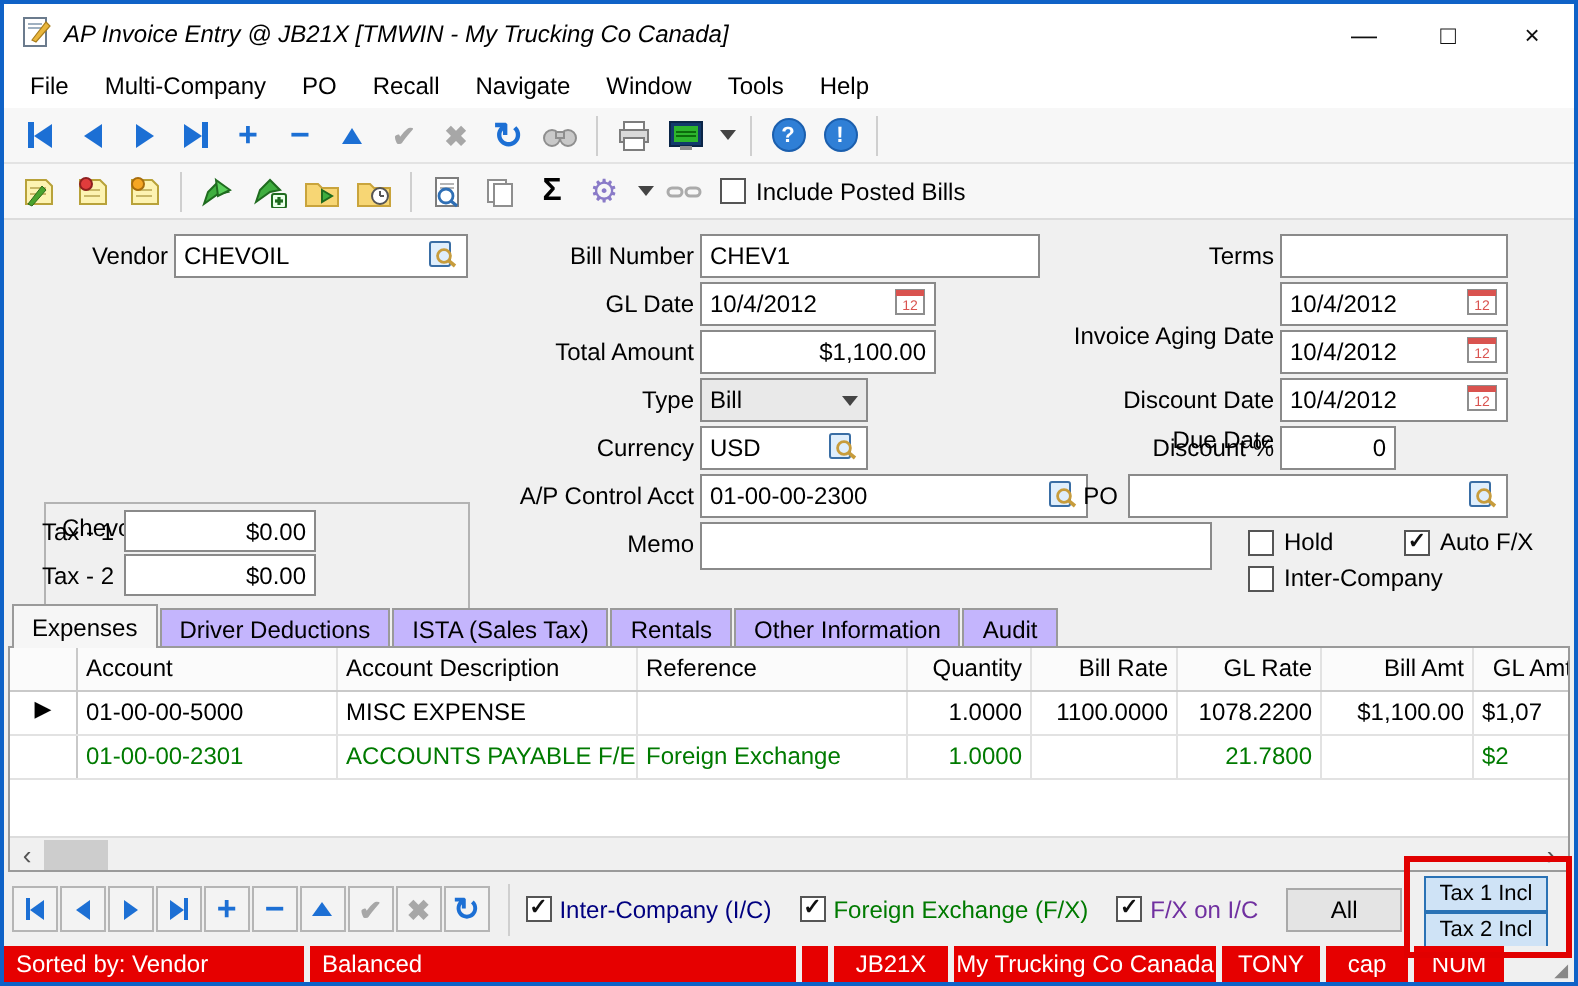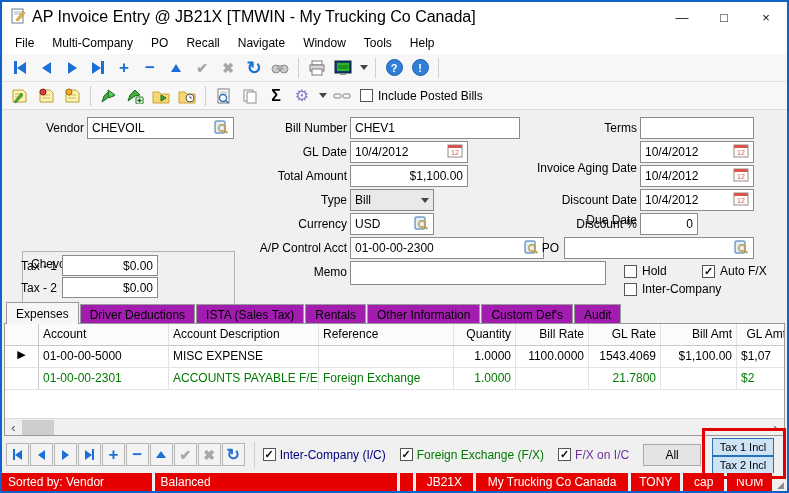--- a/index.html
+++ b/index.html
@@ -2,21 +2,21 @@
 <html><head>
 <meta charset="utf-8">
 <style>
   * { box-sizing: border-box; margin: 0; padding: 0; }
   html,body { width:789px; height:493px; }
   body { font-family:"Liberation Sans",sans-serif; font-size:12px; color:#000; background:#fff; position:relative; }
   .window { position:absolute; inset:0; border:2px solid #0f62c7; background:#f0f0f0; }
 
   
   .titlebar { position:absolute; left:0; top:0; right:0; height:30px; background:#fff; display:flex; align-items:center; padding-left:8px; }
-  .title-text { margin-left:6px; font-size:16px; }
+  .title-text { margin-left:6px; font-size:12px;font-style:italic; }
   .win-controls { position:absolute; right:0; top:0; height:30px; display:flex; }
   .win-btn { width:42px; height:30px; display:flex; align-items:center; justify-content:center; font-size:13px; color:#111; }
 
   
   .menubar { position:absolute; left:0; top:30px; right:0; height:22px; background:#fff; display:flex; align-items:center; padding-left:4px; }
   .menu-item { padding:2px 9px; font-size:12px; }
 
   
   .toolbar { position:absolute; left:0; right:0; height:28px; background:#f7f7f7; display:flex; align-items:center; padding-left:6px; gap:2px; }
   .tb1 { top:52px; border-bottom:1px solid #e3e3e3; }
@@ -44,21 +44,21 @@
   .inp { position:absolute; background:#fff; border:1px solid #8a8a8a; display:flex; align-items:center; padding:0 4px; font-size:12px; overflow:hidden; }
   .inp.right { justify-content:flex-end; }
   .combo { background:#e9e9e9; justify-content:space-between; }
   .lookup { margin-left:auto; flex:none; }
   .cal { margin-left:auto; flex:none; }
   .vendor-panel { position:absolute; left:20px; top:141px; width:213px; height:105px; background:#f0f0f0; border:1px solid #b3b3b3; padding:5px 8px; font-size:12px; }
   .form-cb { position:absolute; display:flex; align-items:center; gap:5px; font-size:12px; }
 
   
   .tabs { position:absolute; left:2px; top:300px; right:2px; height:22px; display:flex; align-items:flex-end; padding-left:2px; }
-  .tab { border:1px solid #9a9a9a; border-bottom:none; background:#a21caf; padding:3px 9px 3px; font-size:12px; margin-right:1px; height:20px; white-space:nowrap; }
+  .tab { border:1px solid #9a9a9a; border-bottom:none; background:#c4b5fd; padding:3px 9px 3px; font-size:12px; margin-right:1px; height:20px; white-space:nowrap; }
   .tab.active { background:#f6f6f6; height:22px; padding-top:4px; position:relative; z-index:2; }
 
   
   .grid-wrap { position:absolute; left:2px; top:321px; right:2px; height:113px; border:1px solid #9a9a9a; background:#fff; overflow:hidden; }
   .grid-table { display:flex; flex-direction:column; }
   .g-row { display:flex; height:22px; border-bottom:1px solid #e2e2e2; }
   .g-head { background:#fbfbfb; border-bottom:1px solid #c9c9c9; }
   .g-cell { border-right:1px solid #e2e2e2; padding:3px 4px; font-size:12px; white-space:nowrap; overflow:hidden; flex:none; }
   .g-head .g-cell { color:#000; }
   .c-sel { width:34px; border-right:1px solid #c9c9c9; text-align:center; padding:2px 0; font-size:11px; }
@@ -92,21 +92,21 @@
   .tax-btn { width:62px; padding:2px 0; text-align:center; font-size:11px; background:#cfe3f6; border:1px solid #2a72b5; }
   .annotation { position:absolute; left:700px; top:426px; width:84px; height:51px; border:3px solid #e10000; z-index:5; }
 
   
   .statusbar { position:absolute; left:0; right:0; bottom:0; height:18px; background:#f0f0f0; display:flex; gap:3px; align-items:stretch; }
   .s-cell { background:#e60000; color:#fff; font-size:12px; display:flex; align-items:center; padding:0 6px; white-space:nowrap; overflow:hidden; }
   .s1 { width:150px; }
   .s2 { width:243px; }
   .s3 { width:13px; padding:0; }
   .s4 { width:57px; justify-content:center; }
-  .s5 { width:153px; justify-content:center; }
+  .s5 { width:131px; justify-content:center; }
   .s6 { width:49px; justify-content:center; }
   .s7 { width:41px; justify-content:center; }
   .s8 { width:45px; justify-content:center; }
   .grip { flex:1; display:flex; align-items:flex-end; justify-content:flex-end; padding:1px 2px; color:#888; font-size:9px; letter-spacing:1px; }
 </style>
 </head>
 <body>
 
 <div class="window">
 
@@ -420,21 +420,20 @@
         <span>$0.00</span>
       </div>
   </div>
 
   <div class="tabs">
     <span class="tab active">Expenses</span>
     <span class="tab">Driver Deductions</span>
     <span class="tab">ISTA (Sales Tax)</span>
     <span class="tab">Rentals</span>
     <span class="tab">Other Information</span>
-    <span class="tab">Custom Def's</span>
     <span class="tab">Audit</span>
   </div>
 
   <div class="grid-wrap">
     <div class="grid-table">
       <div class="g-row g-head">
         <span class="g-cell c-sel"></span>
         <span class="g-cell c-acct">Account</span>
         <span class="g-cell c-desc">Account Description</span>
         <span class="g-cell c-ref">Reference</span>
@@ -444,21 +443,21 @@
         <span class="g-cell c-bamt">Bill Amt</span>
         <span class="g-cell c-gamt">GL Amt</span>
       </div>
       <div class="g-row">
         <span class="g-cell c-sel">▶</span>
         <span class="g-cell c-acct">01-00-00-5000</span>
         <span class="g-cell c-desc">MISC EXPENSE</span>
         <span class="g-cell c-ref"></span>
         <span class="g-cell c-qty">1.0000</span>
         <span class="g-cell c-brate">1100.0000</span>
-        <span class="g-cell c-grate">1543.4069</span>
+        <span class="g-cell c-grate">1078.2200</span>
         <span class="g-cell c-bamt">$1,100.00</span>
         <span class="g-cell c-gamt clip">$1,07</span>
       </div>
       <div class="g-row row-green">
         <span class="g-cell c-sel"></span>
         <span class="g-cell c-acct">01-00-00-2301</span>
         <span class="g-cell c-desc">ACCOUNTS PAYABLE F/E OI</span>
         <span class="g-cell c-ref">Foreign Exchange</span>
         <span class="g-cell c-qty">1.0000</span>
         <span class="g-cell c-brate"></span>

